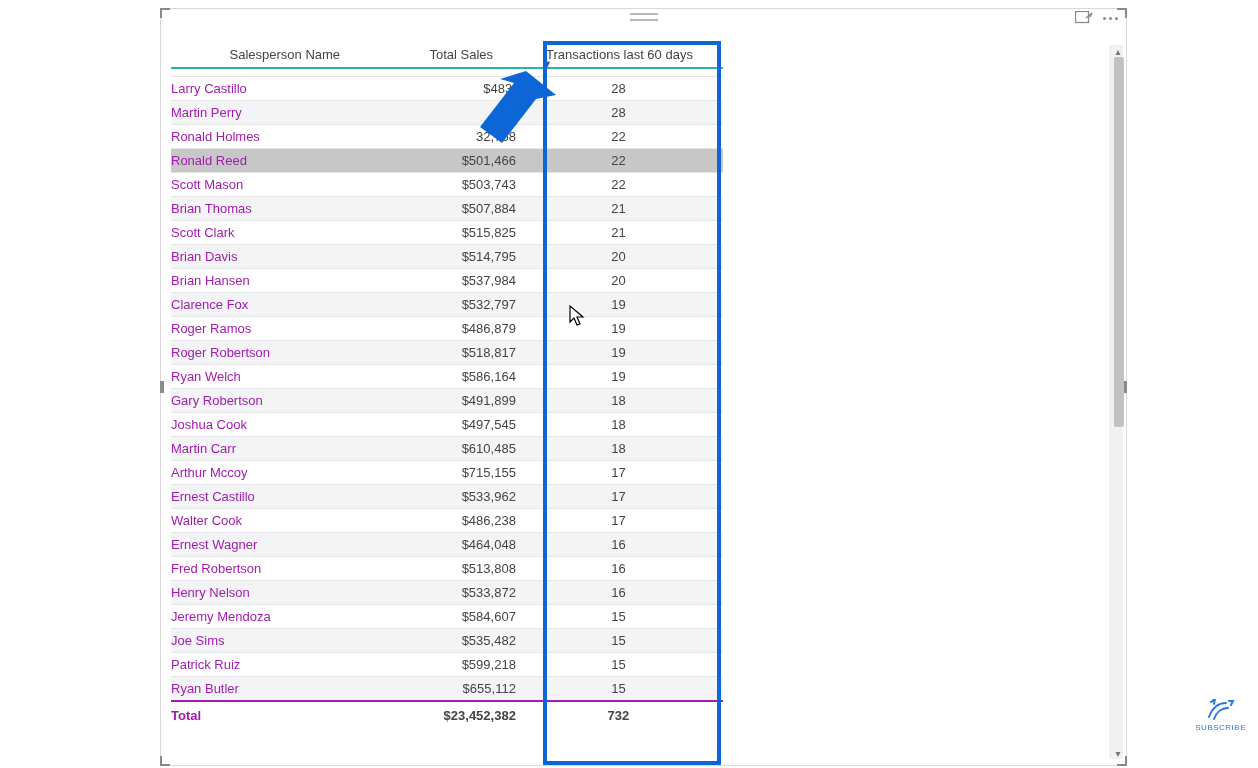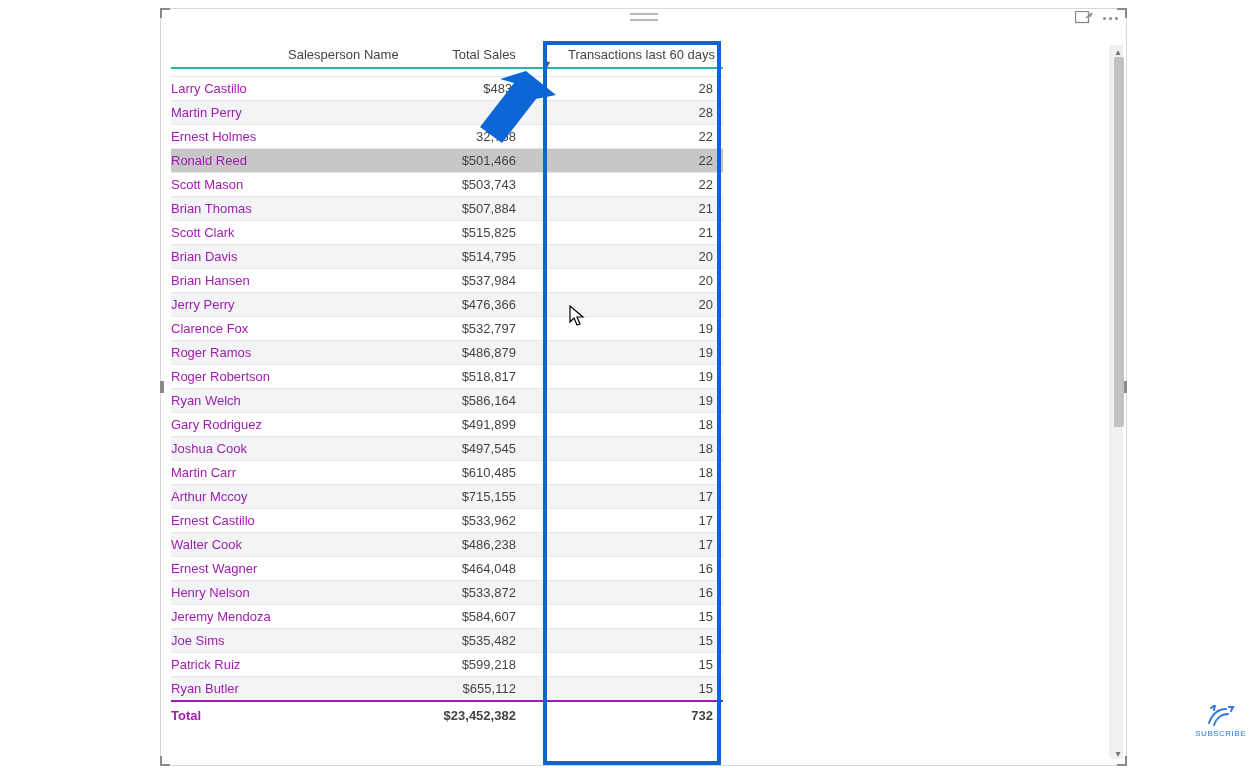--- a/index.html
+++ b/index.html
@@ -19,42 +19,42 @@
   .toolbar svg{display:block}
   .moremenu{display:flex;gap:3px}
   .moremenu span{width:3px;height:3px;border-radius:50%;background:#8a8a8a}
   .scroll-track{position:absolute;right:3px;top:36px;width:14px;bottom:6px;background:#f1f1f1}
   .scroll-thumb{position:absolute;right:2px;top:48px;width:10px;height:370px;background:#c2c2c2;border-radius:2px}
   .scroll-btn{position:absolute;right:2px;width:12px;height:12px;display:flex;align-items:center;justify-content:center;color:#777;font-size:10px}
   .scroll-up{top:36px}.scroll-down{bottom:6px}
 
   .tablewrap{position:absolute;left:10px;top:32px;right:22px;bottom:6px;overflow:hidden}
   table{border-collapse:collapse;width:552px;font-size:13px}
-  thead th{font-weight:400;text-align:right;color:#444;padding:6px 8px 14px 0;vertical-align:top;white-space:nowrap}
-  thead th.num{text-align:right}
+  thead th{font-weight:400;text-align:center;color:#444;padding:6px 8px 14px 0;vertical-align:top;white-space:nowrap}
+  thead th.num{}
   tbody td{padding:4px 8px 4px 0;border-top:1px solid #e6e6e6}
   tbody tr:nth-child(even){background:#f2f4f6}
   tbody tr.selected{background:#c7c7c7!important}
   td.name{width:230px;color:#a21caf}
   td.sales{width:110px;text-align:right;color:#444}
-  td.tx{width:190px;text-align:right;color:#444;padding-right:10px}
+  td.tx{width:190px;text-align:center;color:#444;padding-right:10px}
   tfoot td{border-top:2px solid #a21caf;padding:6px 8px 6px 0;font-weight:600;color:#333}
   tfoot td.sales, tfoot td.tx{}
   .header-rule{height:2px;background:linear-gradient(#26b5ad,#26b5ad);margin-top:-6px;width:552px}
 
   
   .col-highlight{position:absolute;left:382px;top:32px;width:178px;height:724px;border:4px solid #0c66d6;box-sizing:border-box;pointer-events:none}
   
   .arrow-annot{position:absolute;left:295px;top:62px;pointer-events:none}
   
   .sort-ind{position:absolute;left:382px;top:50px;font-size:9px;color:#555}
   
   .cursor{position:absolute;left:408px;top:296px;pointer-events:none}
   
-  .subscribe{position:absolute;right:12px;bottom:30px;color:#2a78e4;font-size:8px;letter-spacing:0.5px}
+  .subscribe{position:absolute;right:12px;bottom:36px;color:#2a78e4;font-size:8px;letter-spacing:0.5px}
   .subscribe svg{display:block;margin:0 auto 2px}
 </style>
 </head>
 <body>
 
 <div class="visual-frame">
   <span class="crop h tl1"></span>
     <span class="crop v tl2"></span>
   <span class="crop h tr1"></span>
     <span class="crop v tr2"></span>
@@ -100,21 +100,21 @@
             <td class="name">Larry Castillo</td>
             <td class="sales">$483,</td>
             <td class="tx">28</td>
           </tr>
           <tr>
             <td class="name">Martin Perry</td>
             <td class="sales">27</td>
             <td class="tx">28</td>
           </tr>
           <tr>
-            <td class="name">Ernest Holmes</td>
+            <td class="name">Ronald Holmes</td>
             <td class="sales">32,768</td>
             <td class="tx">22</td>
           </tr>
           <tr class="selected">
             <td class="name">Ronald Reed</td>
             <td class="sales">$501,466</td>
             <td class="tx">22</td>
           </tr>
           <tr>
             <td class="name">Scott Mason</td>
@@ -135,46 +135,41 @@
             <td class="name">Brian Davis</td>
             <td class="sales">$514,795</td>
             <td class="tx">20</td>
           </tr>
           <tr>
             <td class="name">Brian Hansen</td>
             <td class="sales">$537,984</td>
             <td class="tx">20</td>
           </tr>
           <tr>
-            <td class="name">Jerry Perry</td>
-            <td class="sales">$476,366</td>
-            <td class="tx">20</td>
-          </tr>
-          <tr>
             <td class="name">Clarence Fox</td>
             <td class="sales">$532,797</td>
             <td class="tx">19</td>
           </tr>
           <tr>
             <td class="name">Roger Ramos</td>
             <td class="sales">$486,879</td>
             <td class="tx">19</td>
           </tr>
           <tr>
             <td class="name">Roger Robertson</td>
             <td class="sales">$518,817</td>
             <td class="tx">19</td>
           </tr>
           <tr>
             <td class="name">Ryan Welch</td>
             <td class="sales">$586,164</td>
             <td class="tx">19</td>
           </tr>
           <tr>
-            <td class="name">Gary Rodriguez</td>
+            <td class="name">Gary Robertson</td>
             <td class="sales">$491,899</td>
             <td class="tx">18</td>
           </tr>
           <tr>
             <td class="name">Joshua Cook</td>
             <td class="sales">$497,545</td>
             <td class="tx">18</td>
           </tr>
           <tr>
             <td class="name">Martin Carr</td>
@@ -192,20 +187,25 @@
             <td class="tx">17</td>
           </tr>
           <tr>
             <td class="name">Walter Cook</td>
             <td class="sales">$486,238</td>
             <td class="tx">17</td>
           </tr>
           <tr>
             <td class="name">Ernest Wagner</td>
             <td class="sales">$464,048</td>
+            <td class="tx">16</td>
+          </tr>
+          <tr>
+            <td class="name">Fred Robertson</td>
+            <td class="sales">$513,808</td>
             <td class="tx">16</td>
           </tr>
           <tr>
             <td class="name">Henry Nelson</td>
             <td class="sales">$533,872</td>
             <td class="tx">16</td>
           </tr>
           <tr>
             <td class="name">Jeremy Mendoza</td>
             <td class="sales">$584,607</td>

